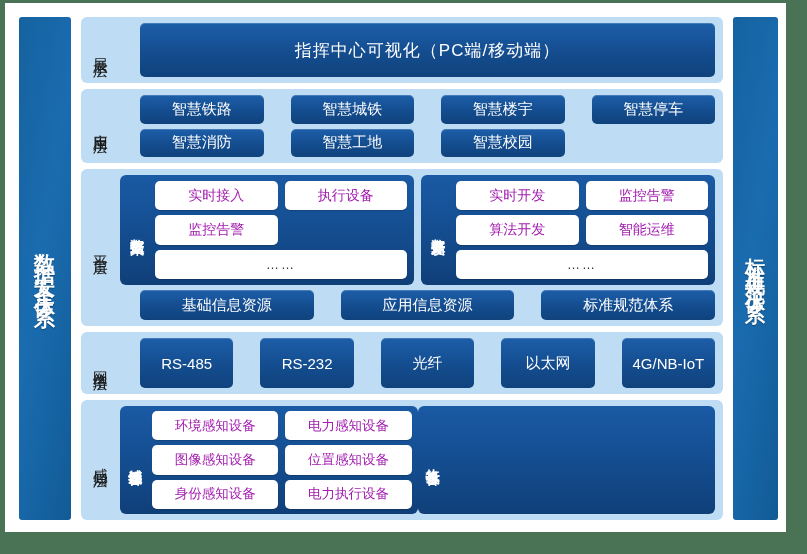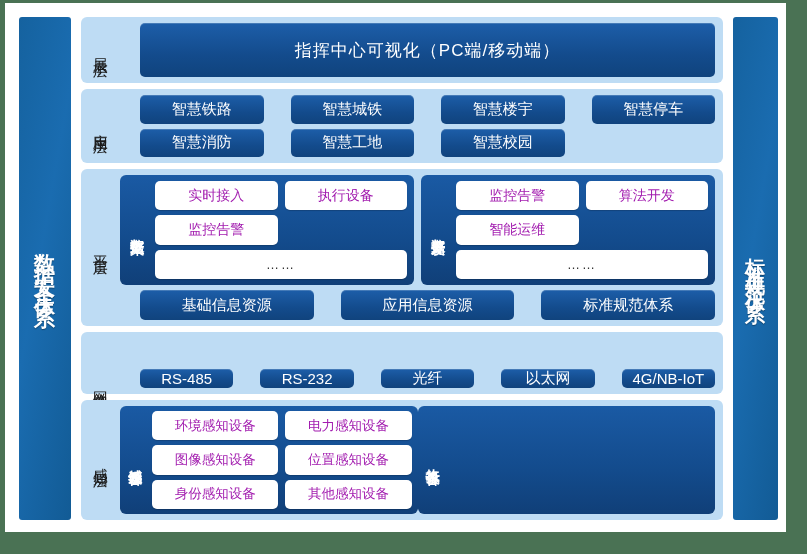--- a/index.html
+++ b/index.html
@@ -67,21 +67,21 @@
     display: flex;
     flex-direction: row;
     align-items: stretch;
     padding: 6px 8px 6px 4px;
     gap: 5px;
     min-height: 0;
   }
   .layer-presentation { flex: 0 0 66px; }
   .layer-application  { flex: 0 0 74px; }
   .layer-platform     { flex: 1 1 auto; }
-  .layer-network      { flex: 0 0 62px; align-items: flex-end; }
+  .layer-network      { flex: 0 0 62px; }
   .layer-sensing      { flex: 1 1 auto; }
 
   
   .layer-name {
     flex: 0 0 30px;
     display: flex;
     align-items: center;
     justify-content: center;
     color: #1a1a1a;
     font-size: 15px;
@@ -275,20 +275,21 @@
               <div class="tile">监控告警</div>
               <div class="tile wide dots">……</div>
             </div>
           </div>
 
           <div class="group-box">
             <div class="group-title">
               <span class="vtext">数据开发</span>
             </div>
             <div class="group-items">
+              <div class="tile">实时开发</div>
               <div class="tile">监控告警</div>
               <div class="tile">算法开发</div>
               <div class="tile">智能运维</div>
               <div class="tile wide dots">……</div>
             </div>
           </div>
 
         </div>
 
         <div class="resource-row">
@@ -325,21 +326,21 @@
           <div class="group-box">
             <div class="group-title">
               <span class="vtext">感知设备</span>
             </div>
             <div class="group-items">
               <div class="tile">环境感知设备</div>
               <div class="tile">电力感知设备</div>
               <div class="tile">图像感知设备</div>
               <div class="tile">位置感知设备</div>
               <div class="tile">身份感知设备</div>
-              <div class="tile">其他感知设备</div>
+              <div class="tile">电力执行设备</div>
             </div>
           </div>
 
           <div class="group-box">
             <div class="group-title">
               <span class="vtext">执行设备</span>
             </div>
           </div>
 
         </div>

